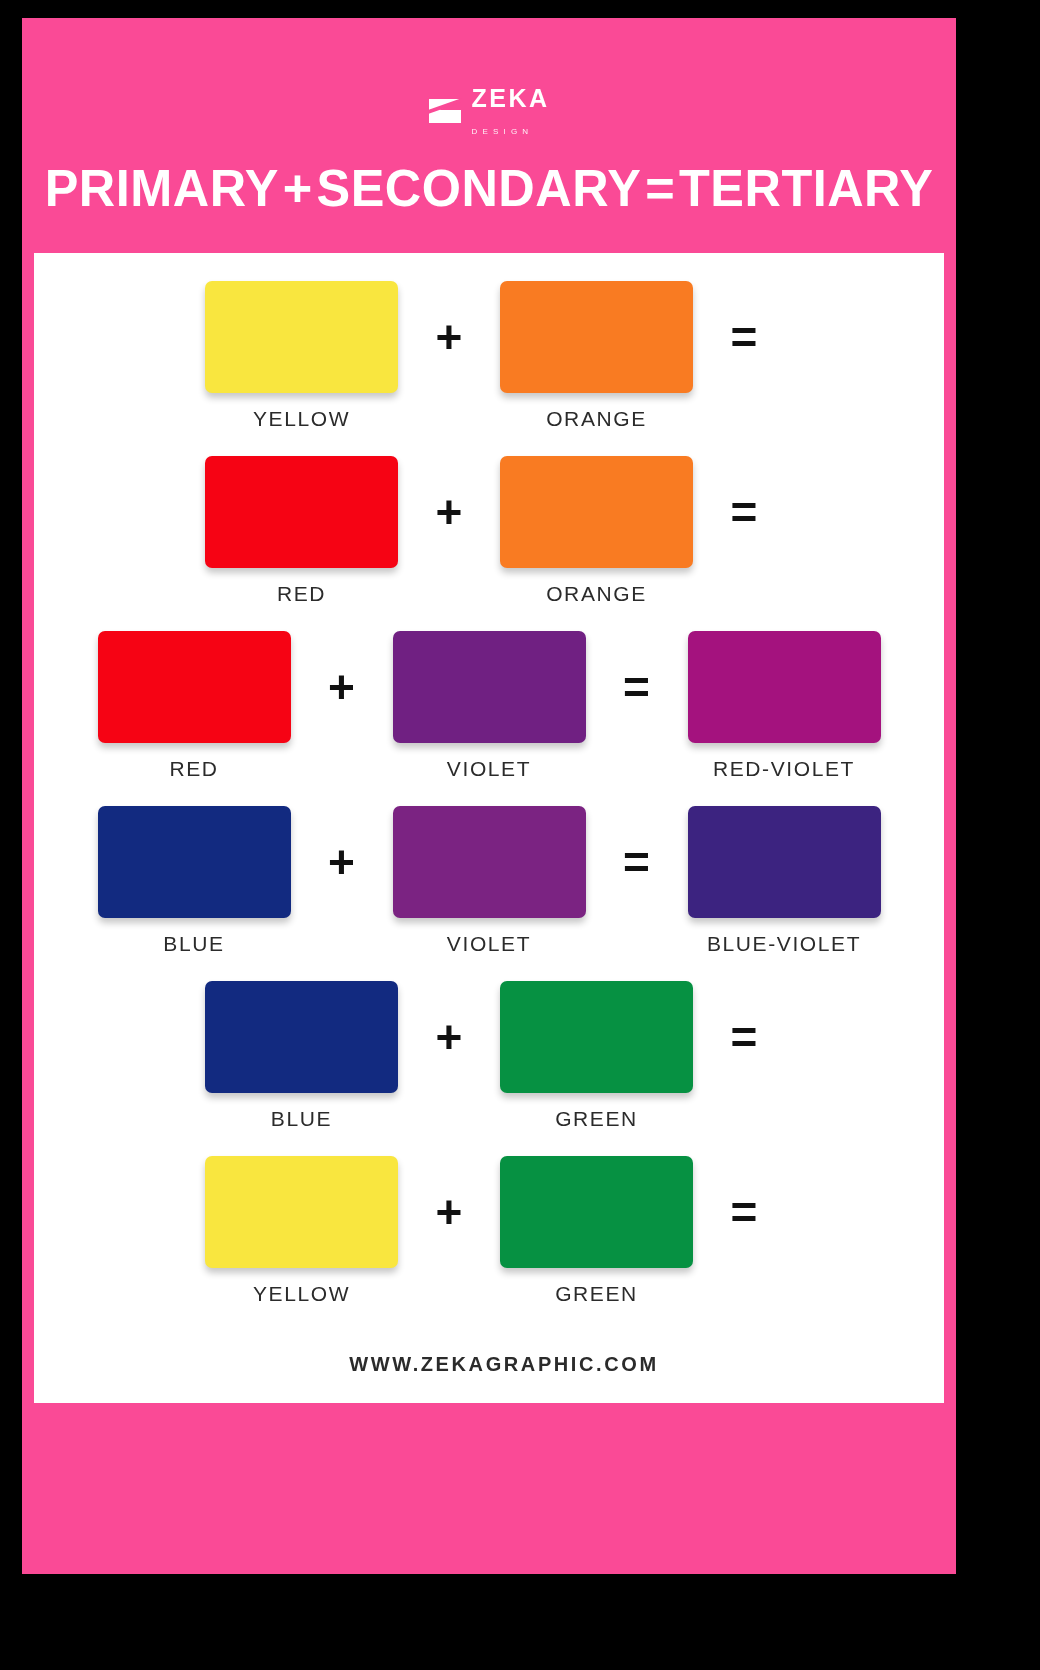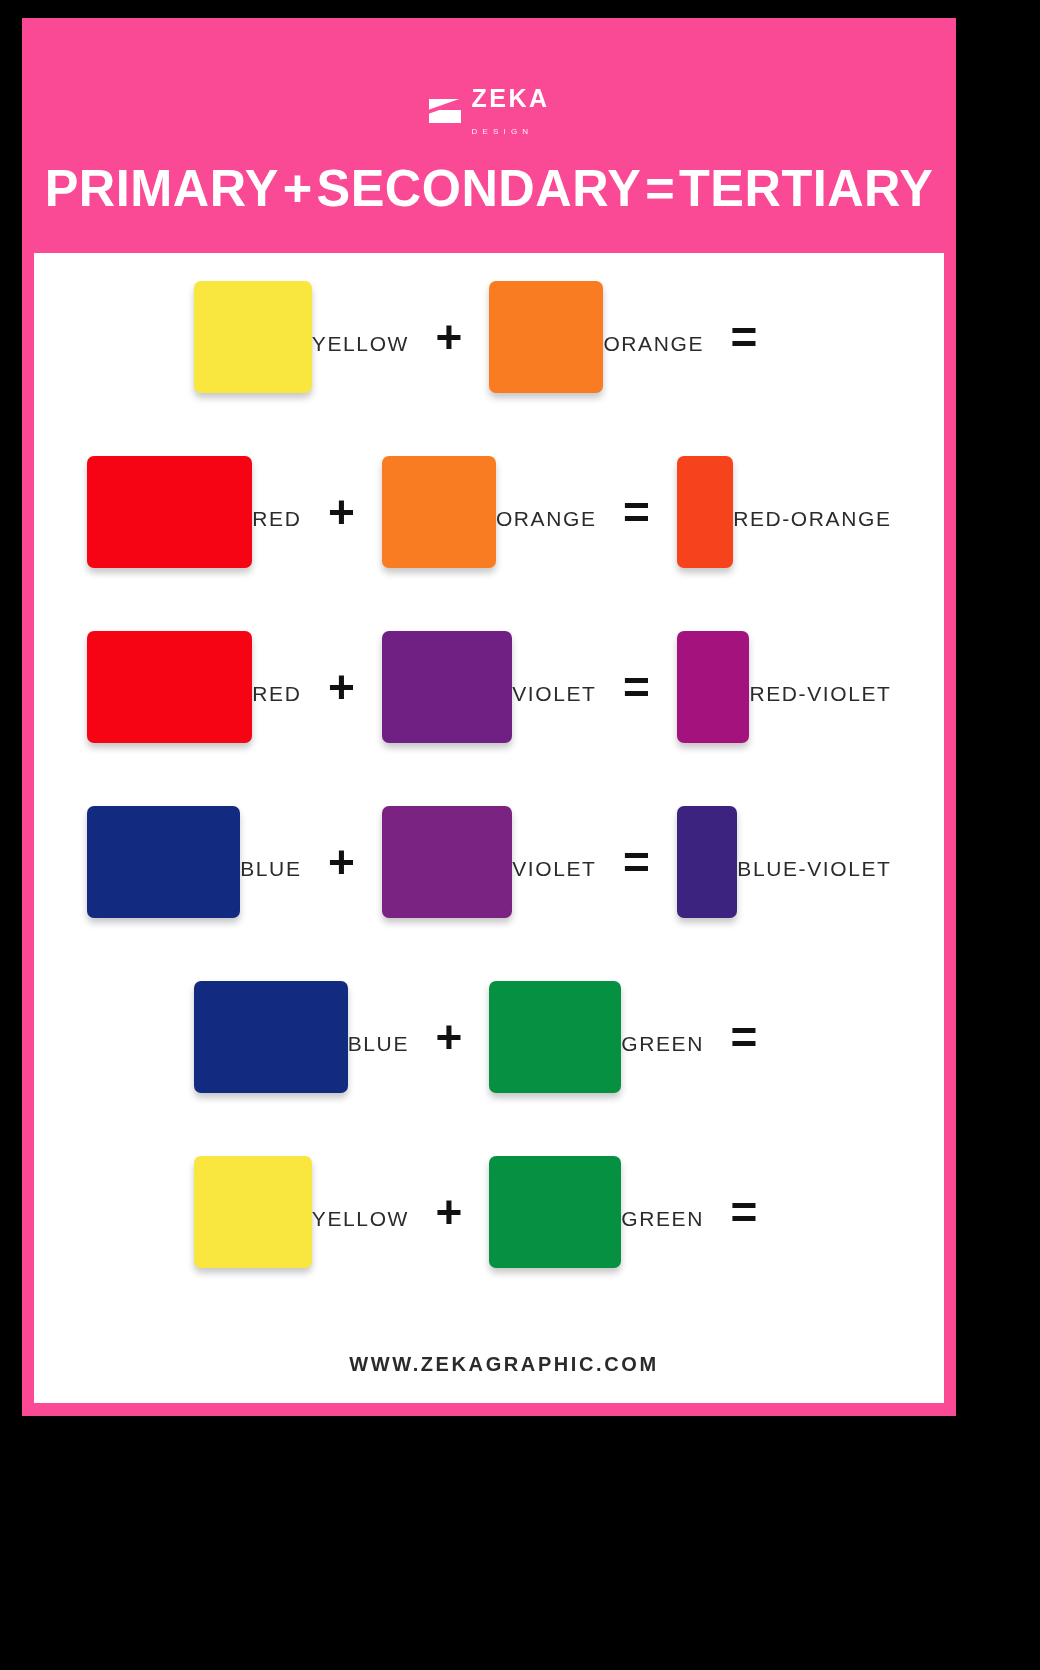--- a/index.html
+++ b/index.html
@@ -12,21 +12,21 @@
     height: 1670px;
     font-family: "Liberation Sans", sans-serif;
     overflow: hidden;
   }
 
   .poster-frame {
     position: absolute;
     left: 22px;
     top: 18px;
     width: 934px;
-    height: 1398px;
+    height: 1556px;
     background: #FA4A96;
     box-sizing: border-box;
   }
 
   
   .header {
     height: 222px;
     position: relative;
   }
 
@@ -105,20 +105,21 @@
   .row {
     display: flex;
     align-items: flex-start;
     justify-content: center;
     height: 175px;
   }
 
   .cell {
     width: 215px;
     display: flex;
+    flex-direction: column;
     align-items: center;
   }
 
   .swatch {
     width: 193px;
     height: 112px;
     border-radius: 7px;
     box-shadow: 0 5px 7px rgba(0,0,0,0.22);
   }
 
@@ -202,24 +203,20 @@
         <div class="cell">
           <div class="swatch" style="background: rgb(246, 3, 20);"></div>
           <div class="cell-label">RED</div>
         </div>
         <div class="operator">+</div>
         <div class="cell">
           <div class="swatch" style="background: rgb(249, 123, 34);"></div>
           <div class="cell-label">ORANGE</div>
         </div>
         <div class="operator">=</div>
-        <div class="cell">
-          <div class="swatch" style="background: rgb(247, 67, 27);"></div>
-          <div class="cell-label">RED-ORANGE</div>
-        </div>
       </div>
 
       <div class="row">
         <div class="cell">
           <div class="swatch" style="background: rgb(246, 3, 20);"></div>
           <div class="cell-label">RED</div>
         </div>
         <div class="operator">+</div>
         <div class="cell">
           <div class="swatch" style="background: rgb(112, 32, 130);"></div>

